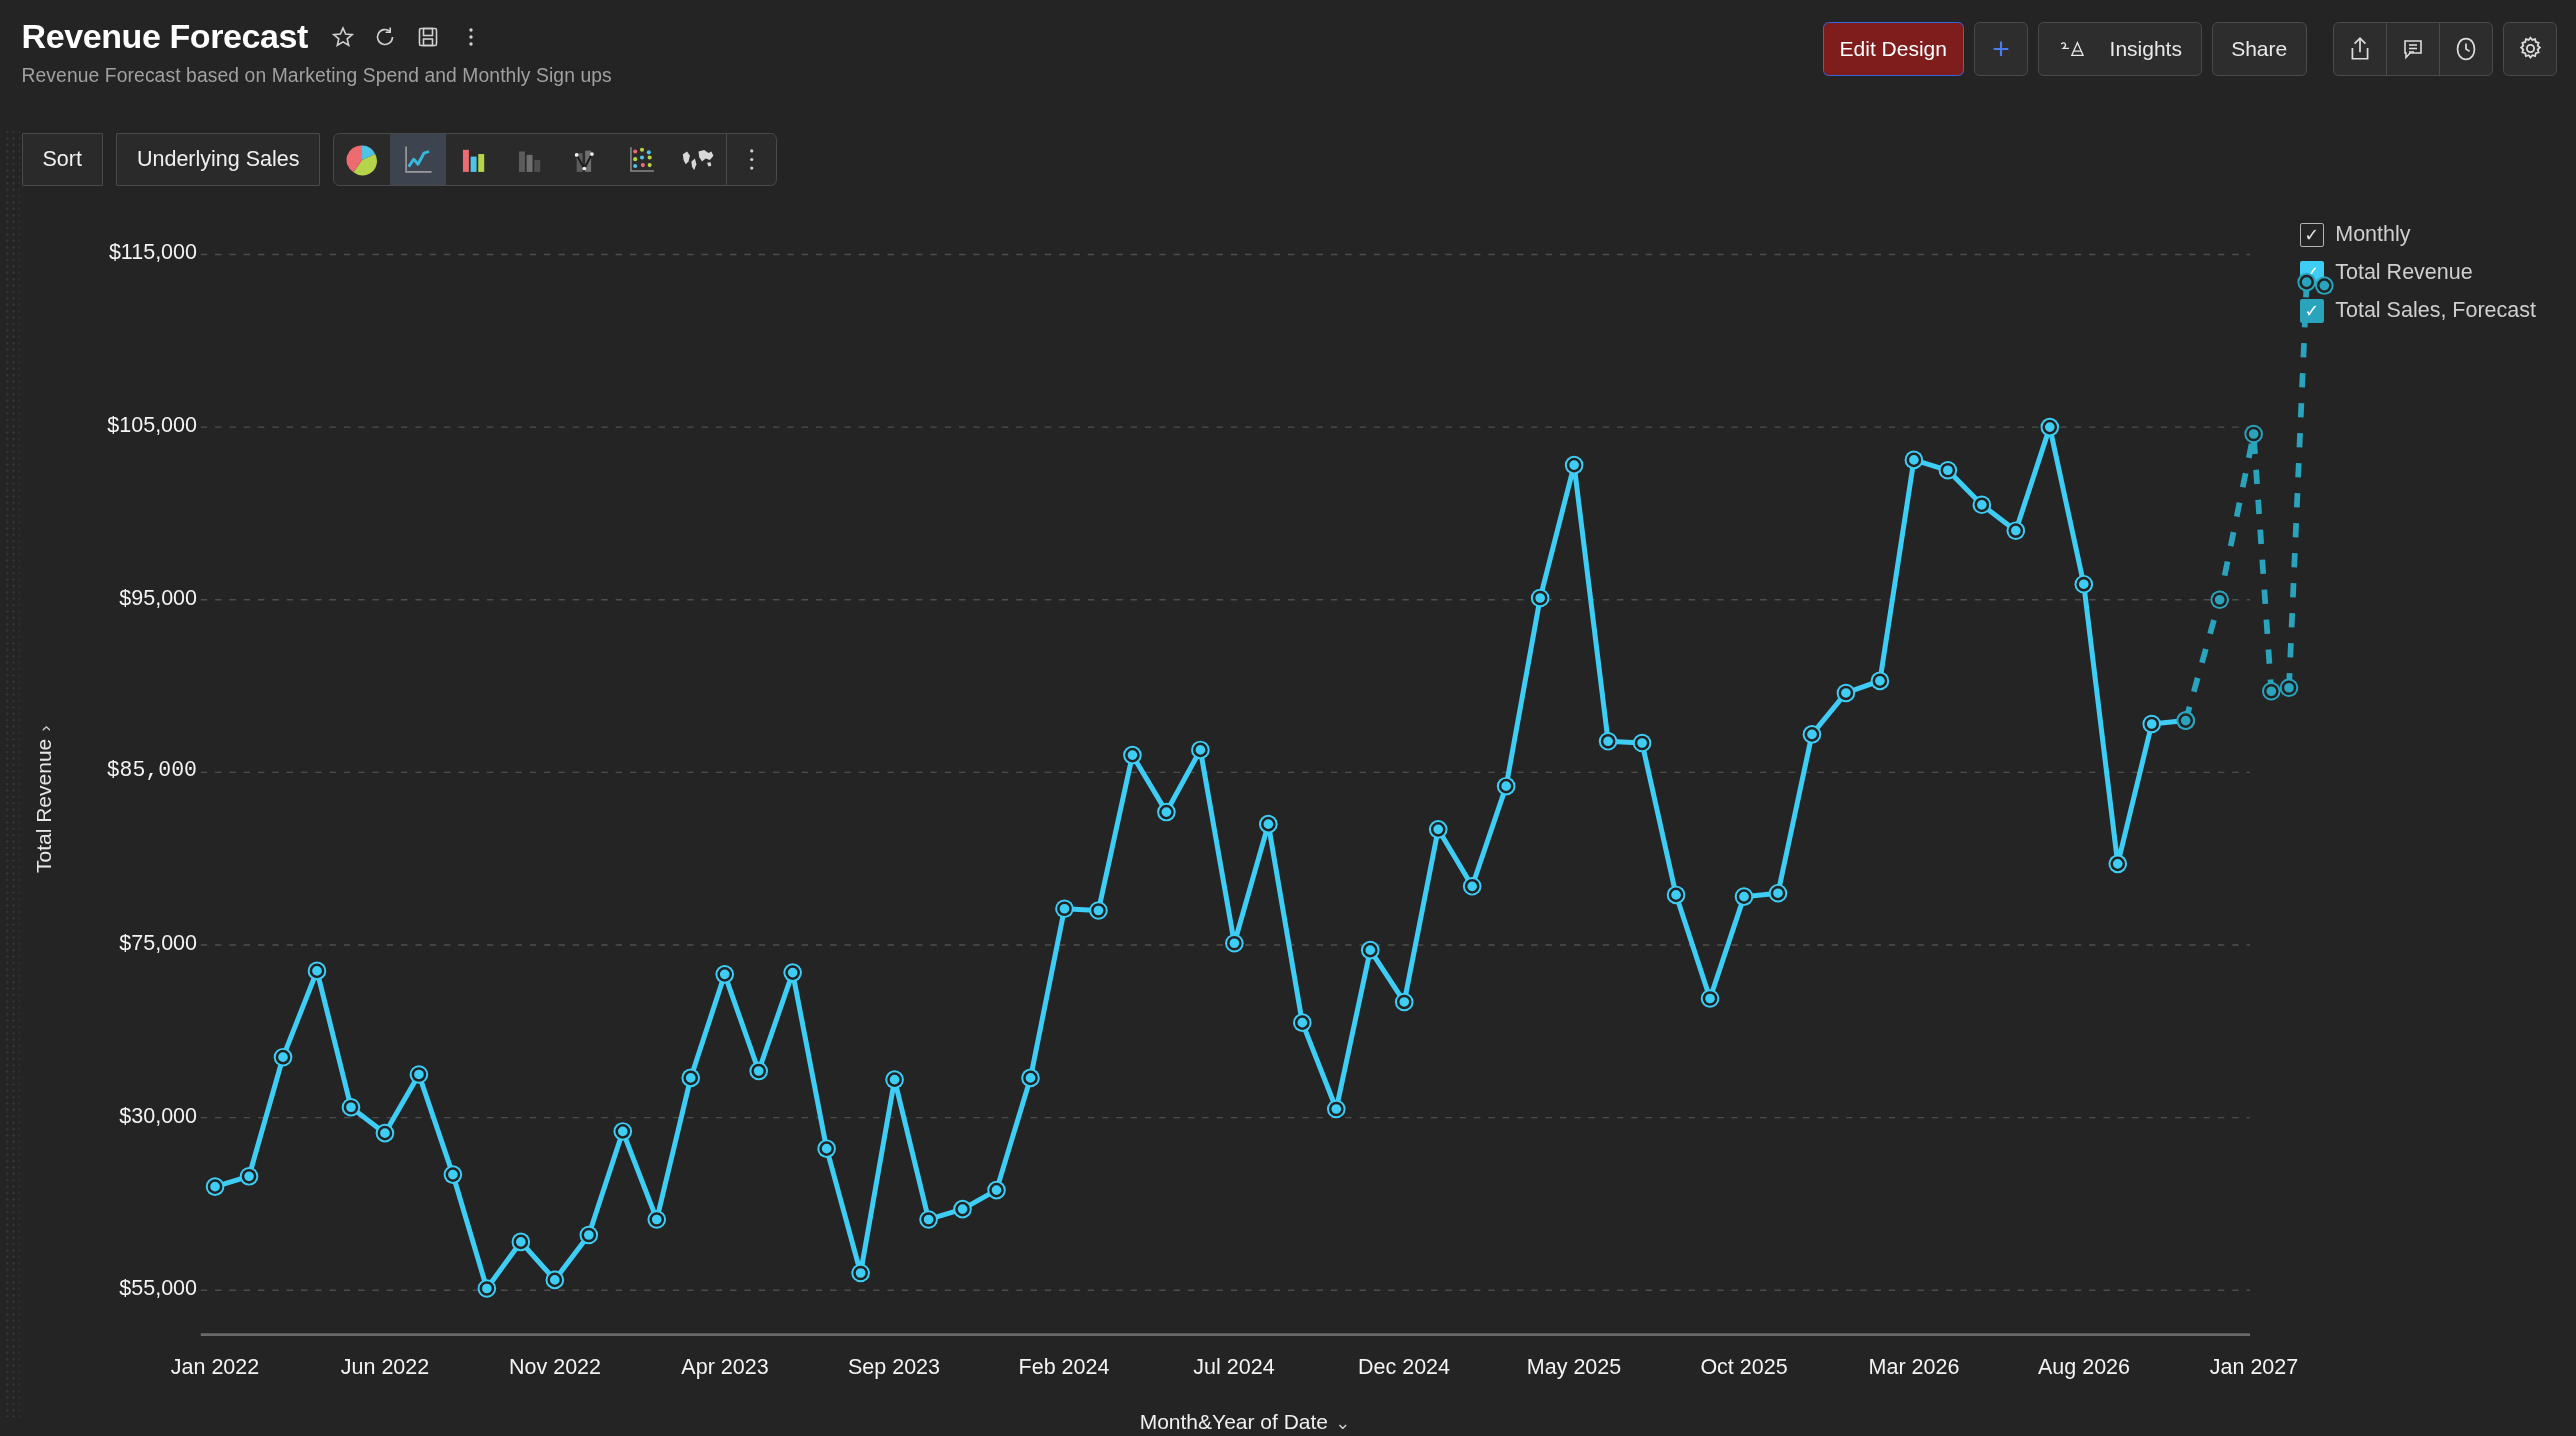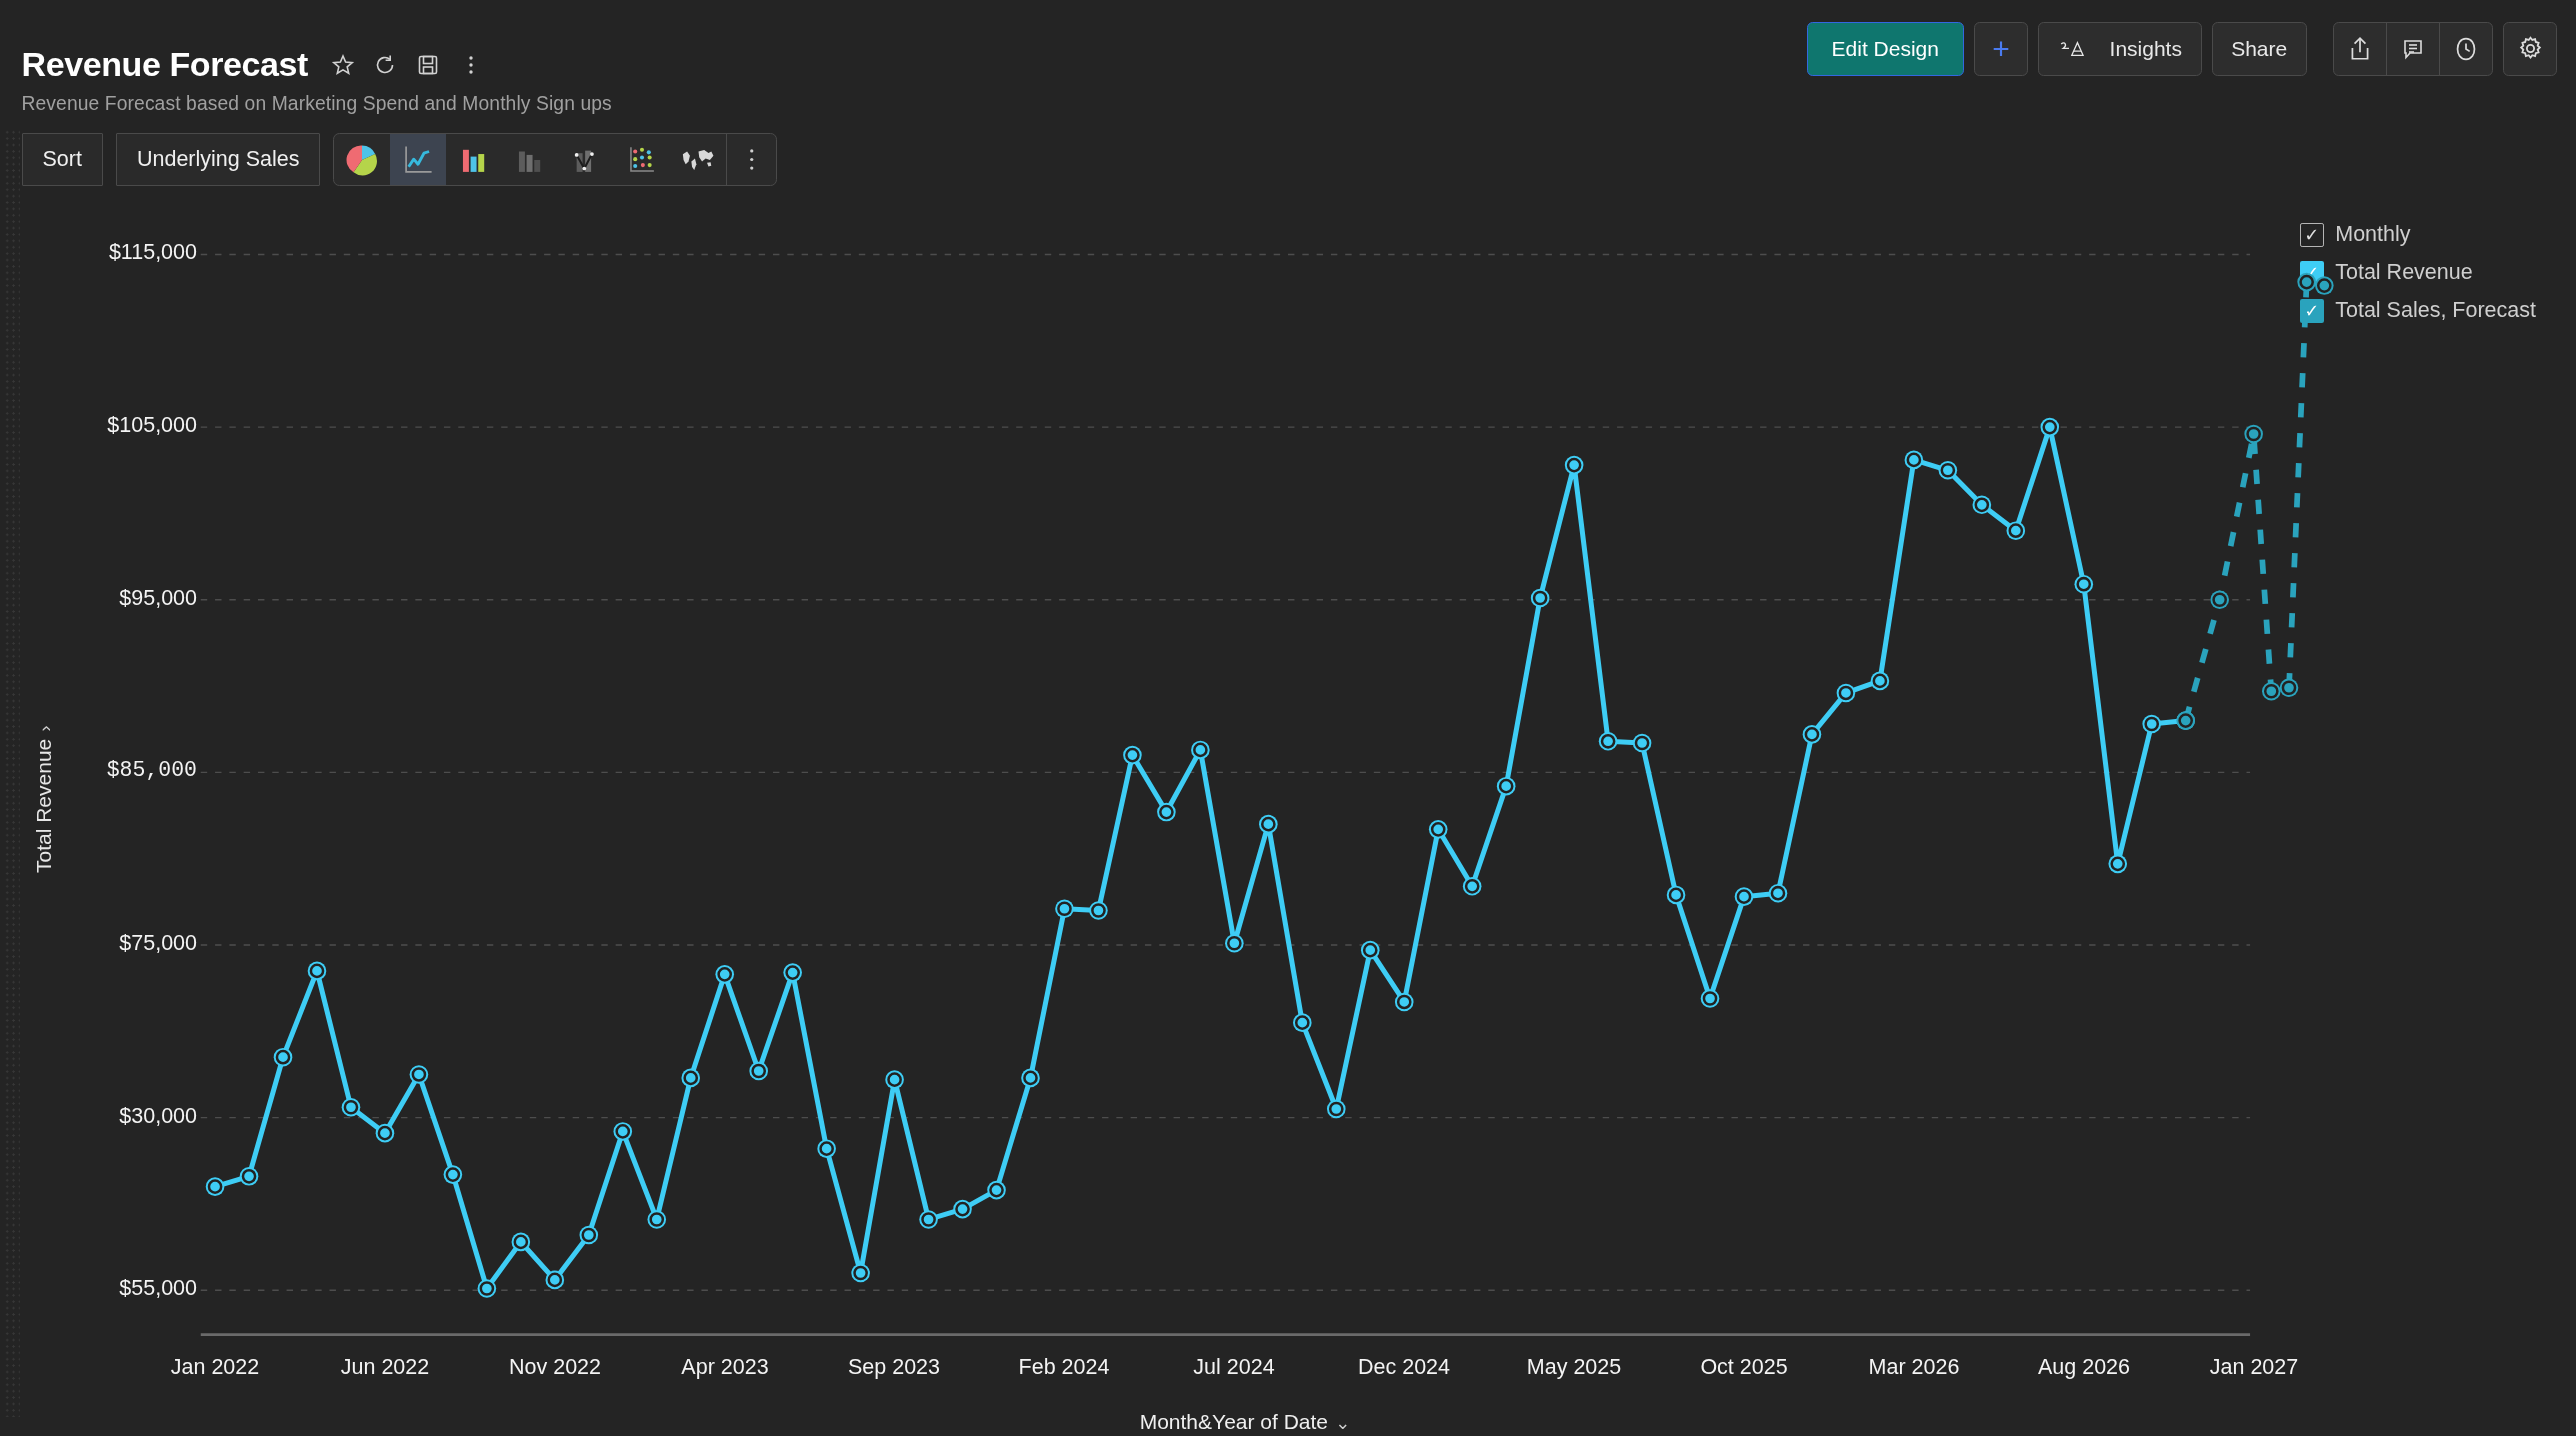--- a/index.html
+++ b/index.html
@@ -13,21 +13,21 @@
 
   
   .drag-handle {
     position:absolute; left:4.3px; top:129px; width:15.7px; height:1288px;
     background-image: radial-gradient(circle, #3a3a3a 1px, transparent 1.1px);
     background-size: 6.4px 6.4px;
     opacity:.85;
   }
 
   
-  .header { position:absolute; left:21.5px; top:17px;margin-top:28px; }
+  .header { position:absolute; left:21.5px; top:17px; }
   .title-row { display:flex; align-items:center; gap:15.7px; }
   .page-title {
     font-size:34px; font-weight:bold; color:#ffffff; letter-spacing:-0.4px;
   }
   .title-icons { display:flex; align-items:center; gap:18.6px; margin-left:7.2px; }
   .ticon { width:24px; height:24px; color:#d2d2d2; display:block; }
   .subtitle {
     margin-top:8.6px; font-size:19.3px; color:#a0a0a0; letter-spacing:0.1px;
   }
 
@@ -37,22 +37,22 @@
     display:flex; align-items:center; gap:0;
   }
   .btn {
     height:54px; border:0.7px solid #4a4a4a; border-radius:5.7px;
     background:#2d2d2d; color:#e8e8e8;
     font-family:"Liberation Sans", sans-serif; font-size:21px;
     display:flex; align-items:center; justify-content:center;
     padding:0 18.6px; cursor:pointer; white-space:nowrap;
   }
   .btn.primary {
-    background:#0f766e; border-color:#3367e0; color:#ffffff;
-    font-weight:500; margin-right:10px; padding:0 24px;
+    background:#7f1d1d; border-color:#3367e0; color:#ffffff;
+    font-weight:500; margin-right:10px; padding:0 16px;
   }
   .btn.icon-only { width:54px; padding:0; }
   .btn.plus { margin-right:10px; }
   .btn.insights { margin-right:10px; gap:23px; }
   .btn.share { margin-right:26px; }
   .icongroup { display:flex; }
   .icongroup .btn { border-radius:0; margin-left:-0.7px; }
   .icongroup .btn:first-child { border-radius:5.7px 0 0 5.7px; margin-left:0; }
   .icongroup .btn:last-child  { border-radius:0 5.7px 5.7px 0; }
   .gear-btn { margin-left:10px; border-radius:5.7px !important; }

